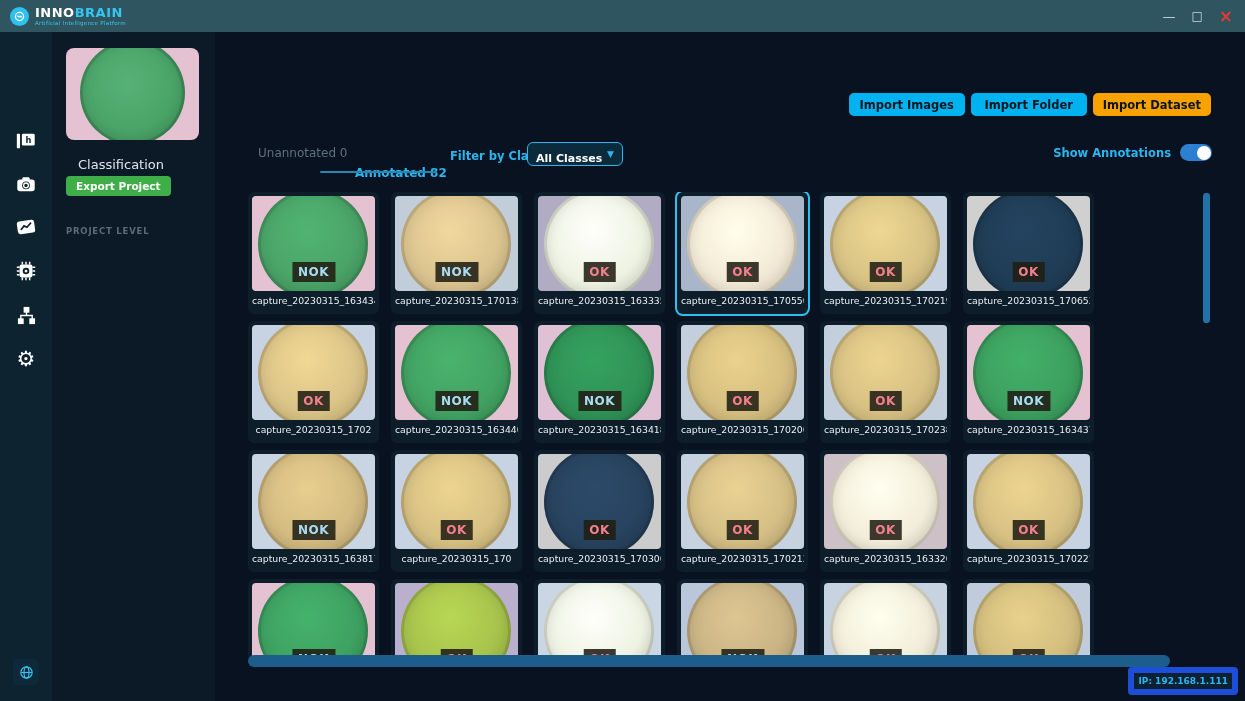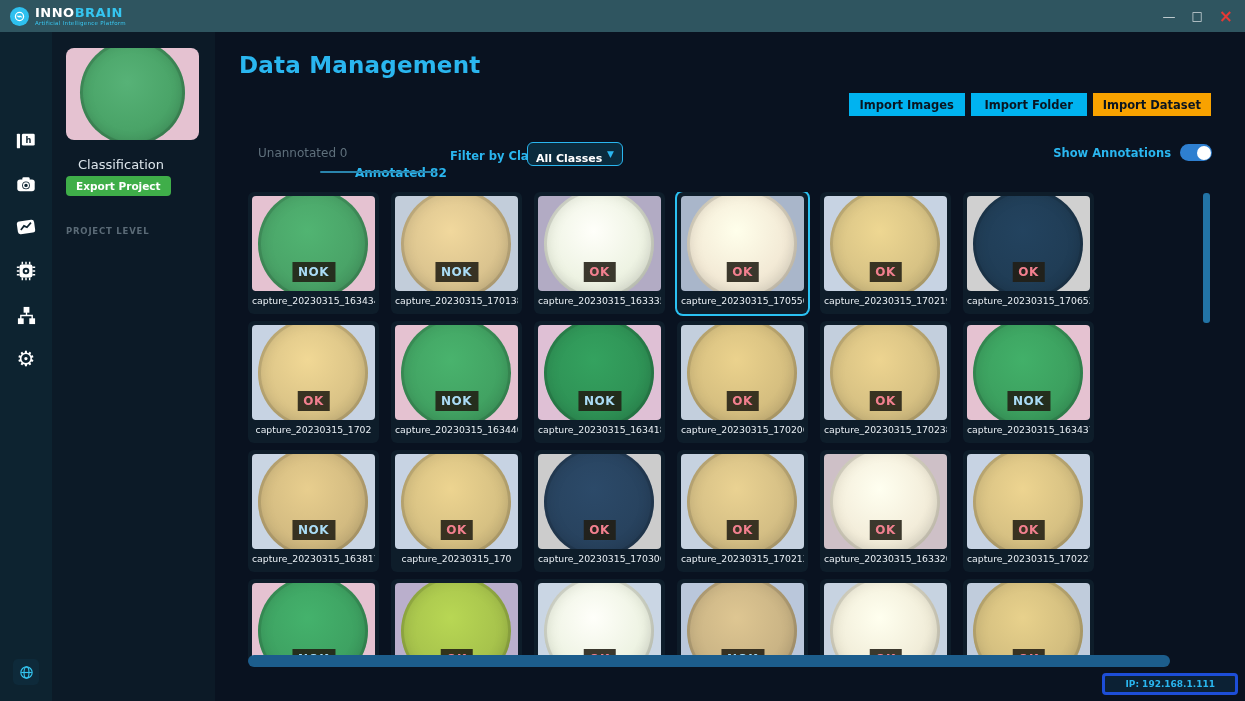--- a/index.html
+++ b/index.html
@@ -37,21 +37,21 @@
   .section-label{position:absolute;left:14px;top:194px;font-size:8.5px;letter-spacing:.8px;color:#5b6b77;font-weight:bold;}
   .nav-item{position:absolute;left:8px;width:148px;height:36px;display:flex;align-items:center;gap:11px;
     padding-left:12px;box-sizing:border-box;border-radius:6px;color:#fff;font-size:13px;font-weight:bold;}
   .nav-item.selected{background:#15507c;}
   .nav-dataset{top:219px;} .nav-training{top:268px;}
 
   
   .main{position:absolute;left:215px;top:32px;right:0;bottom:0;background:#091220;}
   .page-title{position:absolute;left:24px;top:20px;font-size:23px;font-weight:bold;color:#2ab6ef;letter-spacing:.2px;}
   .import-row{position:absolute;top:61px;right:34px;display:flex;gap:6px;}
-  .import-btn{min-width:116px;height:23px;border:none;border-radius:0;font-weight:bold;font-size:11.5px;
+  .import-btn{min-width:116px;height:23px;border:none;border-radius:5px;font-weight:bold;font-size:11.5px;
     color:#0a1520;font-family:inherit;padding:0 10px;}
   .tab{position:absolute;top:114px;font-size:12px;cursor:default;}
   .tab.inactive{left:43px;color:#5f707c;}
   .tab.active{left:140px;color:#2ab6ef;font-weight:bold;margin-top:20px;}
   .tab-underline{position:absolute;left:105px;top:139px;width:117px;height:2px;background:#2a85ad;border-radius:1px;}
   .filter-label{position:absolute;left:235px;top:117px;font-size:11.5px;font-weight:bold;color:#2ab6ef;}
   .dropdown{position:absolute;left:312px;top:110px;width:96px;height:24px;background:#0b2b3d;border:1.5px solid #2ab6ef;
     border-radius:6px;display:flex;align-items:center;justify-content:space-between;padding:0 8px;box-sizing:border-box;}
   .dropdown .val{color:#fff;font-size:11px;font-weight:bold;margin-top:8px;}
   .dropdown .arr{color:#2ab6ef;font-size:9px;}
@@ -68,22 +68,22 @@
   .card.selected{box-shadow:0 0 0 2px #2bc1f2;}
   .imgwrap{width:123px;height:95px;border-radius:4px;overflow:hidden;position:relative;}
   .dish{position:absolute;left:6px;top:-7px;width:110px;height:110px;border-radius:50%;
     box-shadow:inset 0 0 0 3px rgba(0,0,0,.10), inset 0 0 16px rgba(0,0,0,.14);}
   .tag{position:absolute;left:50%;transform:translateX(-50%);bottom:9px;background:rgba(33,30,19,.88);
     padding:3px 6px;font-size:12px;font-weight:bold;letter-spacing:.5px;}
   .fname{font-size:9.3px;color:#e9eff4;text-align:center;margin-top:4px;white-space:nowrap;overflow:hidden;}
 
   .vscroll{position:absolute;left:988px;top:161px;width:7px;height:130px;background:#2273a5;border-radius:3px;}
   .hscroll{position:absolute;left:33px;top:623px;width:922px;height:12px;background:#1c5d8c;border-radius:6px;z-index:5;}
-  .ip-badge{position:absolute;right:7px;bottom:6px;border:3px solid #1d4ed8;background:#0c2134;color:#2ab6ef;
-    font-size:9px;font-weight:bold;padding:3px 20px;border-radius:4px;z-index:6;}
+  .ip-badge{position:absolute;right:7px;bottom:6px;border:6px solid #1d4ed8;background:#0c2134;color:#2ab6ef;
+    font-size:9px;font-weight:bold;padding:3px 4px;border-radius:4px;z-index:6;}
 </style>
 </head>
 <body>
 
 <div class="app">
 
   <div class="titlebar">
     <div class="logo">
       <div class="logo-badge">
         <svg width="13" height="13" viewBox="0 0 24 24" fill="none" stroke="#ffffff" stroke-width="2.4">
@@ -158,21 +158,20 @@
   <div class="sidebar">
     <div class="thumb">
         <div class="tdish"></div>
       </div>
     <div class="cls-label">Classification</div>
     <button class="export-btn">Export Project</button>
     <div class="section-label">PROJECT LEVEL</div>
   </div>
 
   <div class="main">
-    <div class="page-title">Data Management</div>
 
     <div class="import-row">
       <button class="import-btn" style="background: rgb(0, 179, 240);">Import Images</button>
       <button class="import-btn" style="background: rgb(0, 179, 240);">Import Folder</button>
       <button class="import-btn" style="background: rgb(248, 162, 0);">Import Dataset</button>
     </div>
 
     <div class="tab inactive">Unannotated 0</div>
     <div class="tab active">Annotated 82</div>
     <div class="tab-underline"></div>

